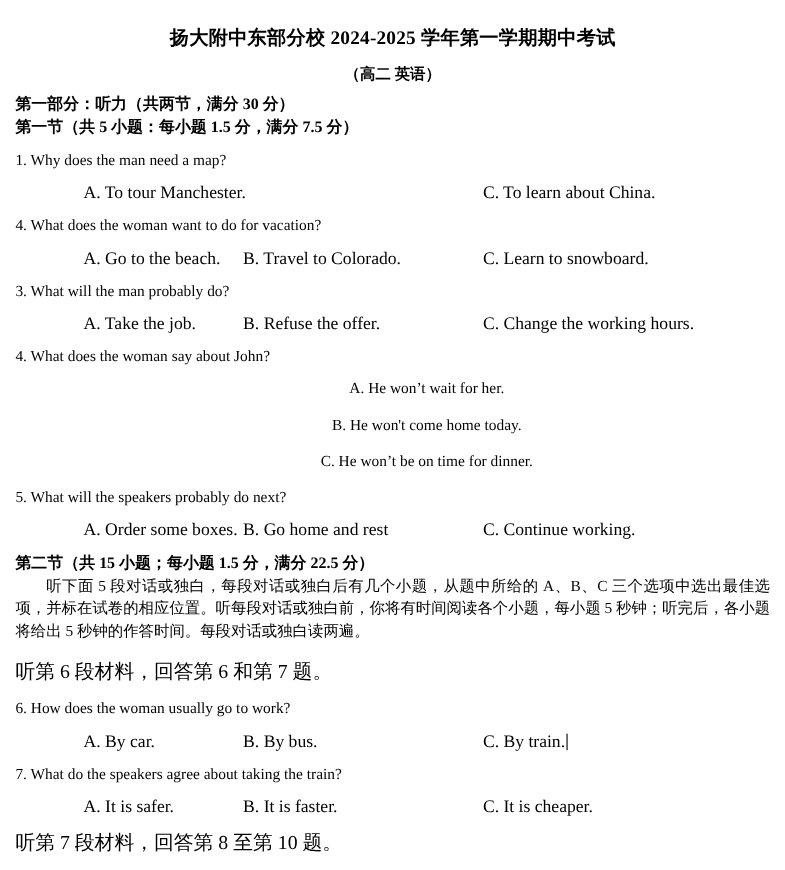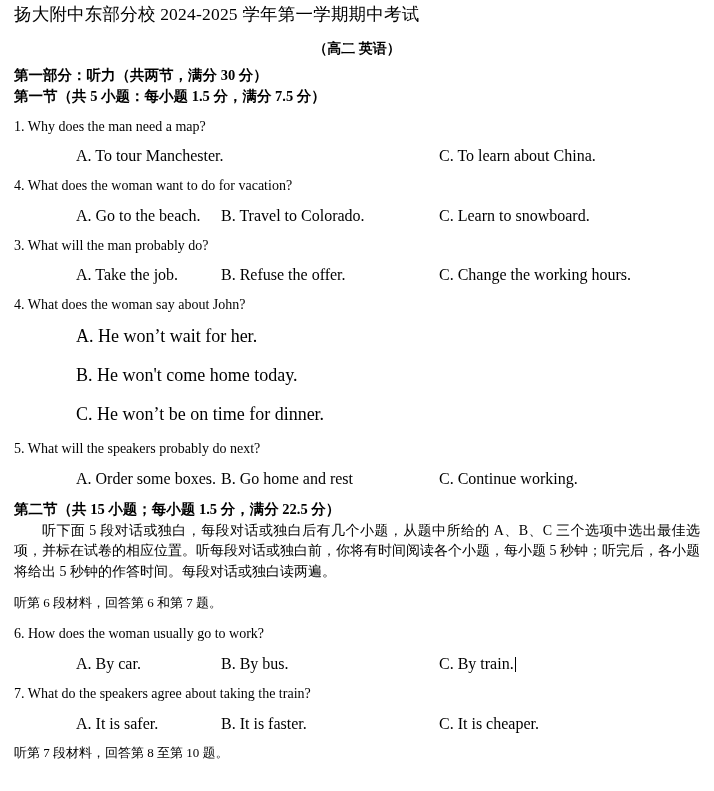--- a/index.html
+++ b/index.html
@@ -18,24 +18,25 @@
     position: relative;
     width: 714px;
     height: 791px;
     box-sizing: border-box;
     padding: 0 14px;
     background: #ffffff;
   }
 
   
   .doc-title {
-    font-weight: normal;
+    text-align: center;
+    font-weight: bold;
     font-size: 17.5px;
     letter-spacing: 0.2px;
-    margin: 4px 0 0 0;
+    margin: 24px 0 0 0;
     line-height: 1.25;
   }
   .doc-subtitle {
     text-align: center;
     font-weight: bold;
     font-size: 14px;
     margin: 14px 0 0 0;
     line-height: 1.25;
   }
 
@@ -51,21 +52,21 @@
   .para {
     font-size: 14px;
     line-height: 1.47;
     text-align: justify;
     text-justify: inter-ideograph;
     margin: 1px 0 0 0;
   }
   .para.indent { text-indent: 2em; }
 
   .note {
-    font-size: 13px;
+    font-size: 18px;
     line-height: 1.47;
     margin: 11px 0 0 0;
   }
 
   
   .question {
     font-size: 14px;
     line-height: 1.4;
     margin: 12px 0 0 0;
   }
@@ -82,22 +83,23 @@
     position: absolute;
     top: 0;
     white-space: nowrap;
   }
   .opt-a { left: 62px; }
   .opt-b { left: 207px; }
   .opt-c { left: 425px; }
 
   .options-stack {
     margin: 9px 0 0 0;
-    font-size: 18px;
+    font-size: 14px;
     line-height: 1.4;
+    text-align: center;
   }
   .options-stack .opt {
     margin: 0 0 14px 62px;
     white-space: nowrap;
   }
   .options-stack .opt:last-child { margin-bottom: 0; }
 
   
   .caret {
     display: inline-block;

